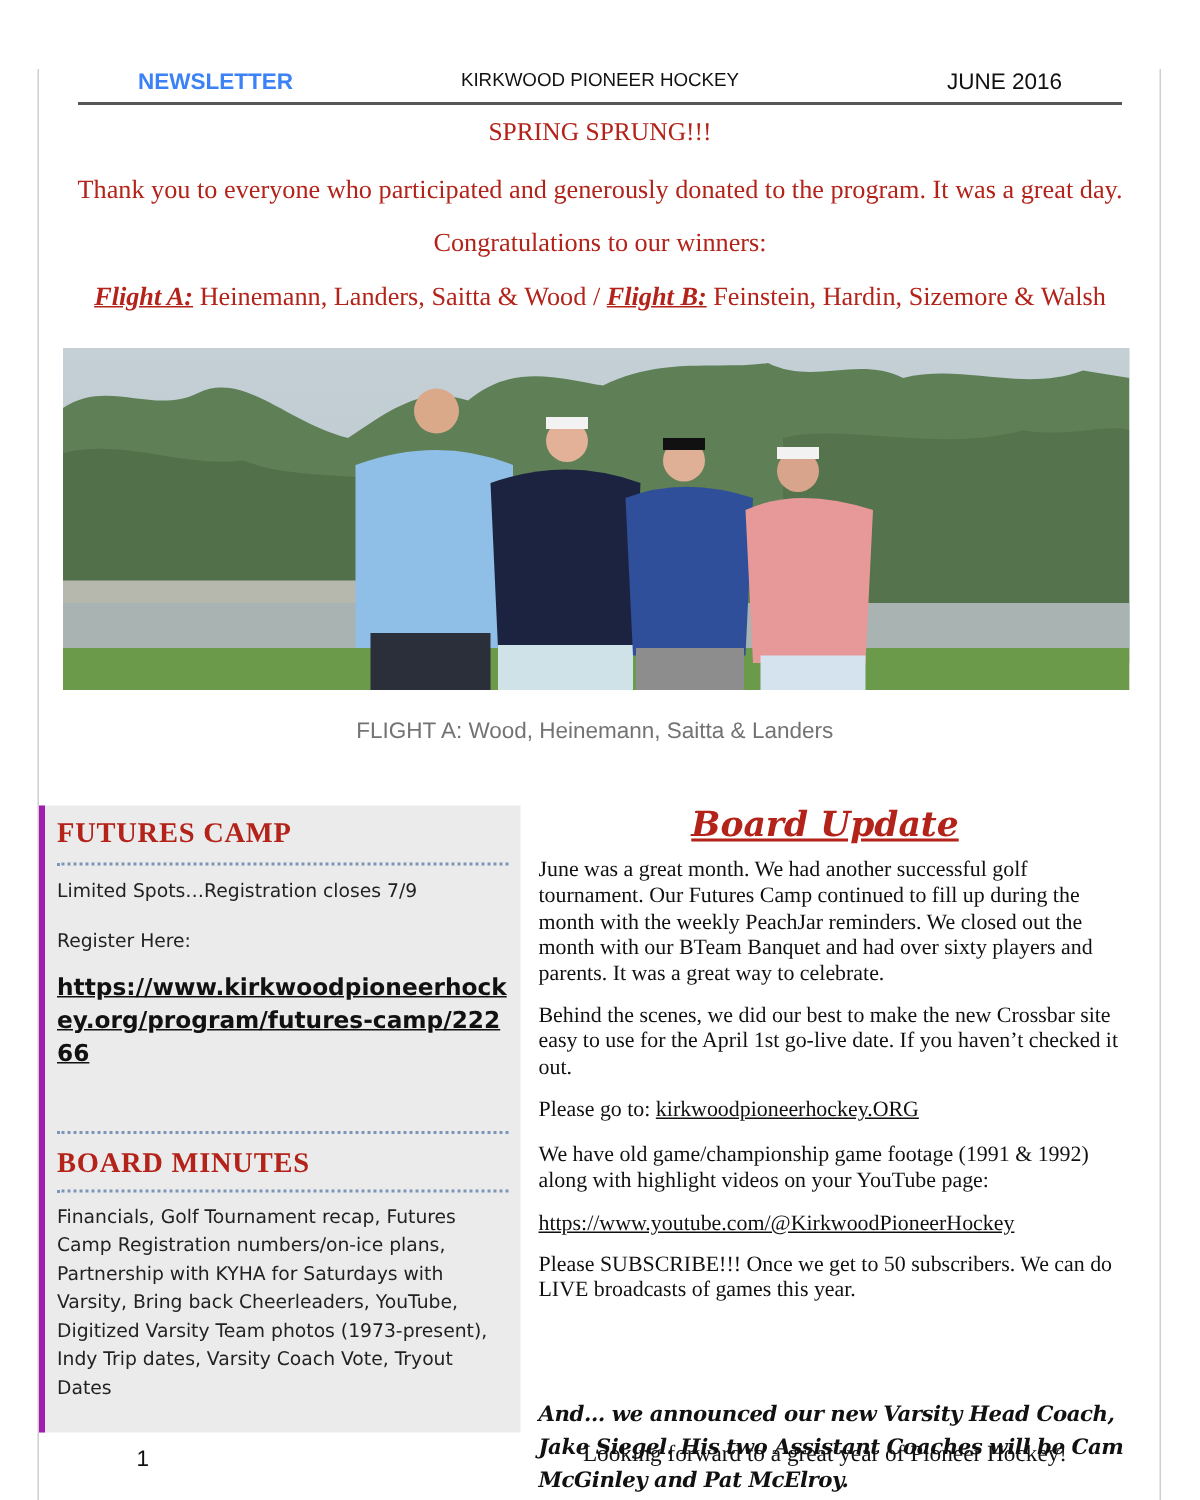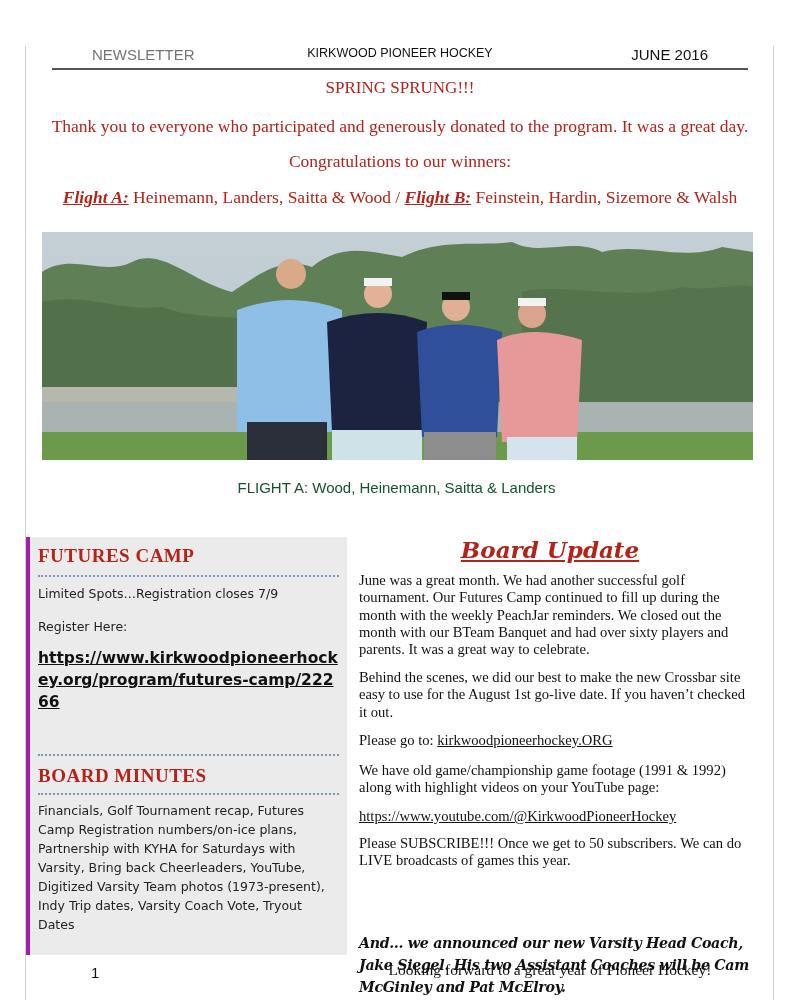--- a/index.html
+++ b/index.html
@@ -3,35 +3,35 @@
 <meta charset="utf-8">
 <style>
   * { box-sizing: border-box; margin: 0; padding: 0; }
   html, body { width: 800px; height: 1000px; background: #ffffff; overflow: hidden; }
   body { position: relative; font-family: "Liberation Serif", serif; color: #111; }
 
   .page-border-left { position: absolute; left: 25px; top: 46px; width: 1px; height: 960px; background: #cfcfcf; }
   .page-border-right { position: absolute; left: 773px; top: 46px; width: 1px; height: 960px; background: #cfcfcf; }
 
   .header { position: absolute; left: 52px; top: 44px; width: 696px; height: 26px; font-family: "Liberation Sans", sans-serif; }
-  .header .left { position: absolute; left: 40px; top: 2px; font-size: 15px; color: #737373; }
+  .header .left { position: absolute; left: 40px; top: 2px; font-size: 15px; color: #3b82f6; font-weight: bold; }
   .header .center { position: absolute; left: 0; width: 100%; text-align: center; top: 2px; font-size: 12.5px; color: #111; }
   .header .right { position: absolute; right: 40px; top: 2px; font-size: 15px; color: #111; }
   .header-rule { position: absolute; left: 52px; top: 68px; width: 696px; height: 2px; background: #555; }
 
   .red { color: #b3231a; }
   .spring { position: absolute; left: 0; width: 800px; top: 78px; text-align: center; font-size: 17px; }
   .thanks { position: absolute; left: 0; width: 800px; top: 116px; text-align: center; font-size: 17.5px; }
   .congrats { position: absolute; left: 0; width: 800px; top: 151px; text-align: center; font-size: 17.5px; }
   .winners { position: absolute; left: 0; width: 800px; top: 187px; text-align: center; font-size: 17.5px; }
   .winners .flight-label { font-weight: bold; font-style: italic; text-decoration: underline; }
 
   .photo { position: absolute; left: 42px; top: 232px; width: 711px; height: 228px; overflow: hidden; background: #c7d1d6; }
   .photo svg { display: block; }
-  .caption { position: absolute; left: 0; width: 793px; top: 479px; text-align: center; font-family: "Liberation Sans", sans-serif; font-size: 15px; color: #14532d; }
+  .caption { position: absolute; left: 0; width: 793px; top: 479px; text-align: center; font-family: "Liberation Sans", sans-serif; font-size: 15px; color: #737373; }
 
   .sidebar { position: absolute; left: 26px; top: 537px; width: 321px; height: 418px; background: #ebebeb; border-left: 4px solid #a21caf; }
   .side-title { position: absolute; left: 8px; font-family: "Liberation Serif", serif; font-weight: bold; font-size: 19px; letter-spacing: 0.5px; color: #b3231a; }
   .dotted { position: absolute; left: 8px; width: 301px; height: 0; border-top: 2px dotted #7d95b9; }
   .side-text { position: absolute; left: 8px; width: 300px; font-family: "DejaVu Sans", sans-serif; font-size: 12.5px; line-height: 19px; color: #222; }
   .side-link { position: absolute; left: 8px; width: 300px; font-family: "DejaVu Sans", sans-serif; font-weight: bold; font-size: 15.5px; line-height: 22px; color: #111; text-decoration: underline; word-break: break-all; }
 
   .board-title { position: absolute; left: 360px; width: 380px; top: 536px; text-align: center; font-family: "DejaVu Serif", serif; font-weight: bold; font-style: italic; font-size: 23px; color: #b3231a; text-decoration: underline; }
   .body-text { position: absolute; left: 359px; width: 395px; font-family: "Liberation Serif", serif; font-size: 14.6px; line-height: 17.3px; color: #111; }
   .body-text a, .link { color: #111; text-decoration: underline; }
@@ -113,21 +113,21 @@
   <a class="side-link" style="top:110px;">https://www.kirkwoodpioneerhockey.org/program/futures-camp/22266</a>
 
   <div class="dotted" style="top:217px;"></div>
   <div class="side-title" style="top:228px;">BOARD MINUTES</div>
   <div class="dotted" style="top:256px;"></div>
   <div class="side-text" style="top:264px;">Financials, Golf Tournament recap, Futures Camp Registration numbers/on-ice plans, Partnership with KYHA for Saturdays with Varsity, Bring back Cheerleaders, YouTube, Digitized Varsity Team photos (1973-present), Indy Trip dates, Varsity Coach Vote, Tryout Dates</div>
 </div>
 
 <div class="board-title">Board Update</div>
 <div class="body-text" style="top:572px;">June was a great month. We had another successful golf tournament. Our Futures Camp continued to fill up during the month with the weekly PeachJar reminders. We closed out the month with our BTeam Banquet and had over sixty players and parents. It was a great way to celebrate.</div>
-<div class="body-text" style="top:669px;">Behind the scenes, we did our best to make the new Crossbar site easy to use for the August 1st go-live date. If you haven’t checked it out.</div>
+<div class="body-text" style="top:669px;">Behind the scenes, we did our best to make the new Crossbar site easy to use for the April 1st go-live date. If you haven’t checked it out.</div>
 <div class="body-text" style="top:732px;">
   <span>Please go to: </span><a class="link">kirkwoodpioneerhockey.ORG</a>
 </div>
 <div class="body-text" style="top:762px;">We have old game/championship game footage (1991 &amp; 1992) along with highlight videos on your YouTube page:</div>
 <div class="body-text" style="top:808px;">
   <a class="link">https://www.youtube.com/@KirkwoodPioneerHockey</a>
 </div>
 <div class="body-text" style="top:835px;">Please SUBSCRIBE!!! Once we get to 50 subscribers. We can do LIVE broadcasts of games this year.</div>
 <div class="bold-text" style="top:932px;font-style:italic;">And… we announced our new Varsity Head Coach, Jake Siegel. His two Assistant Coaches will be Cam McGinley and Pat McElroy.</div>
 <div class="closing">Looking forward to a great year of Pioneer Hockey!</div>

